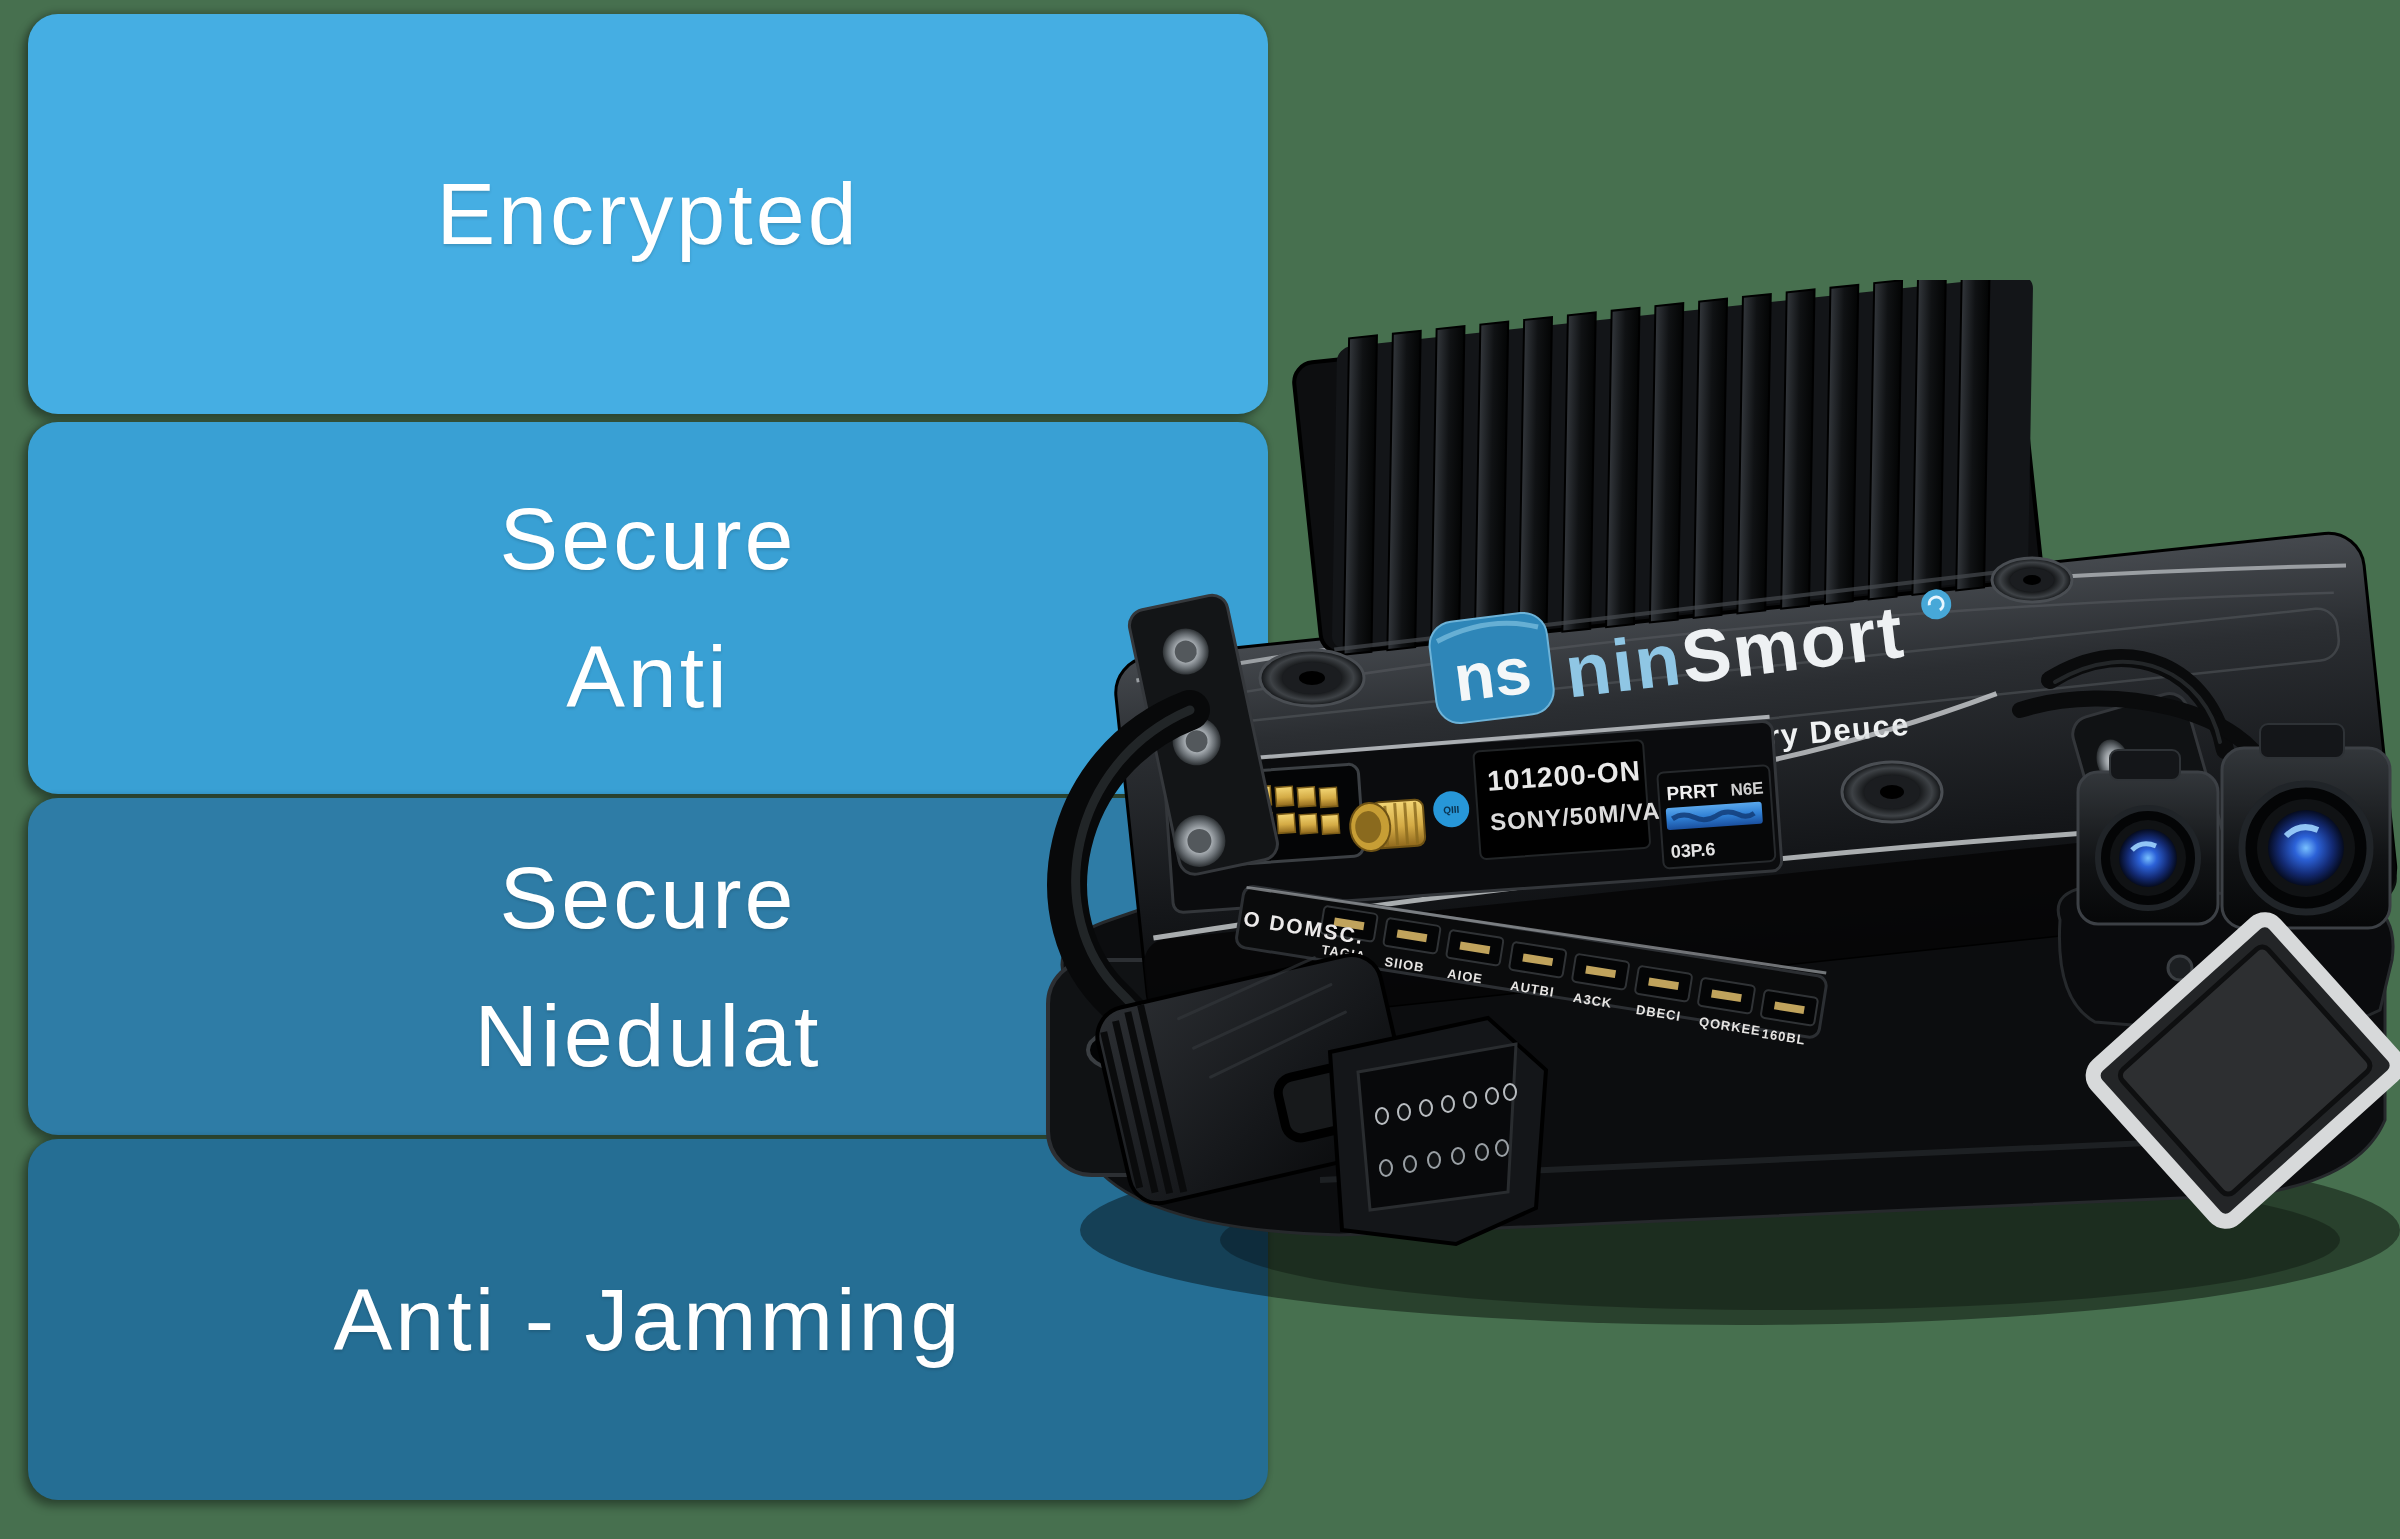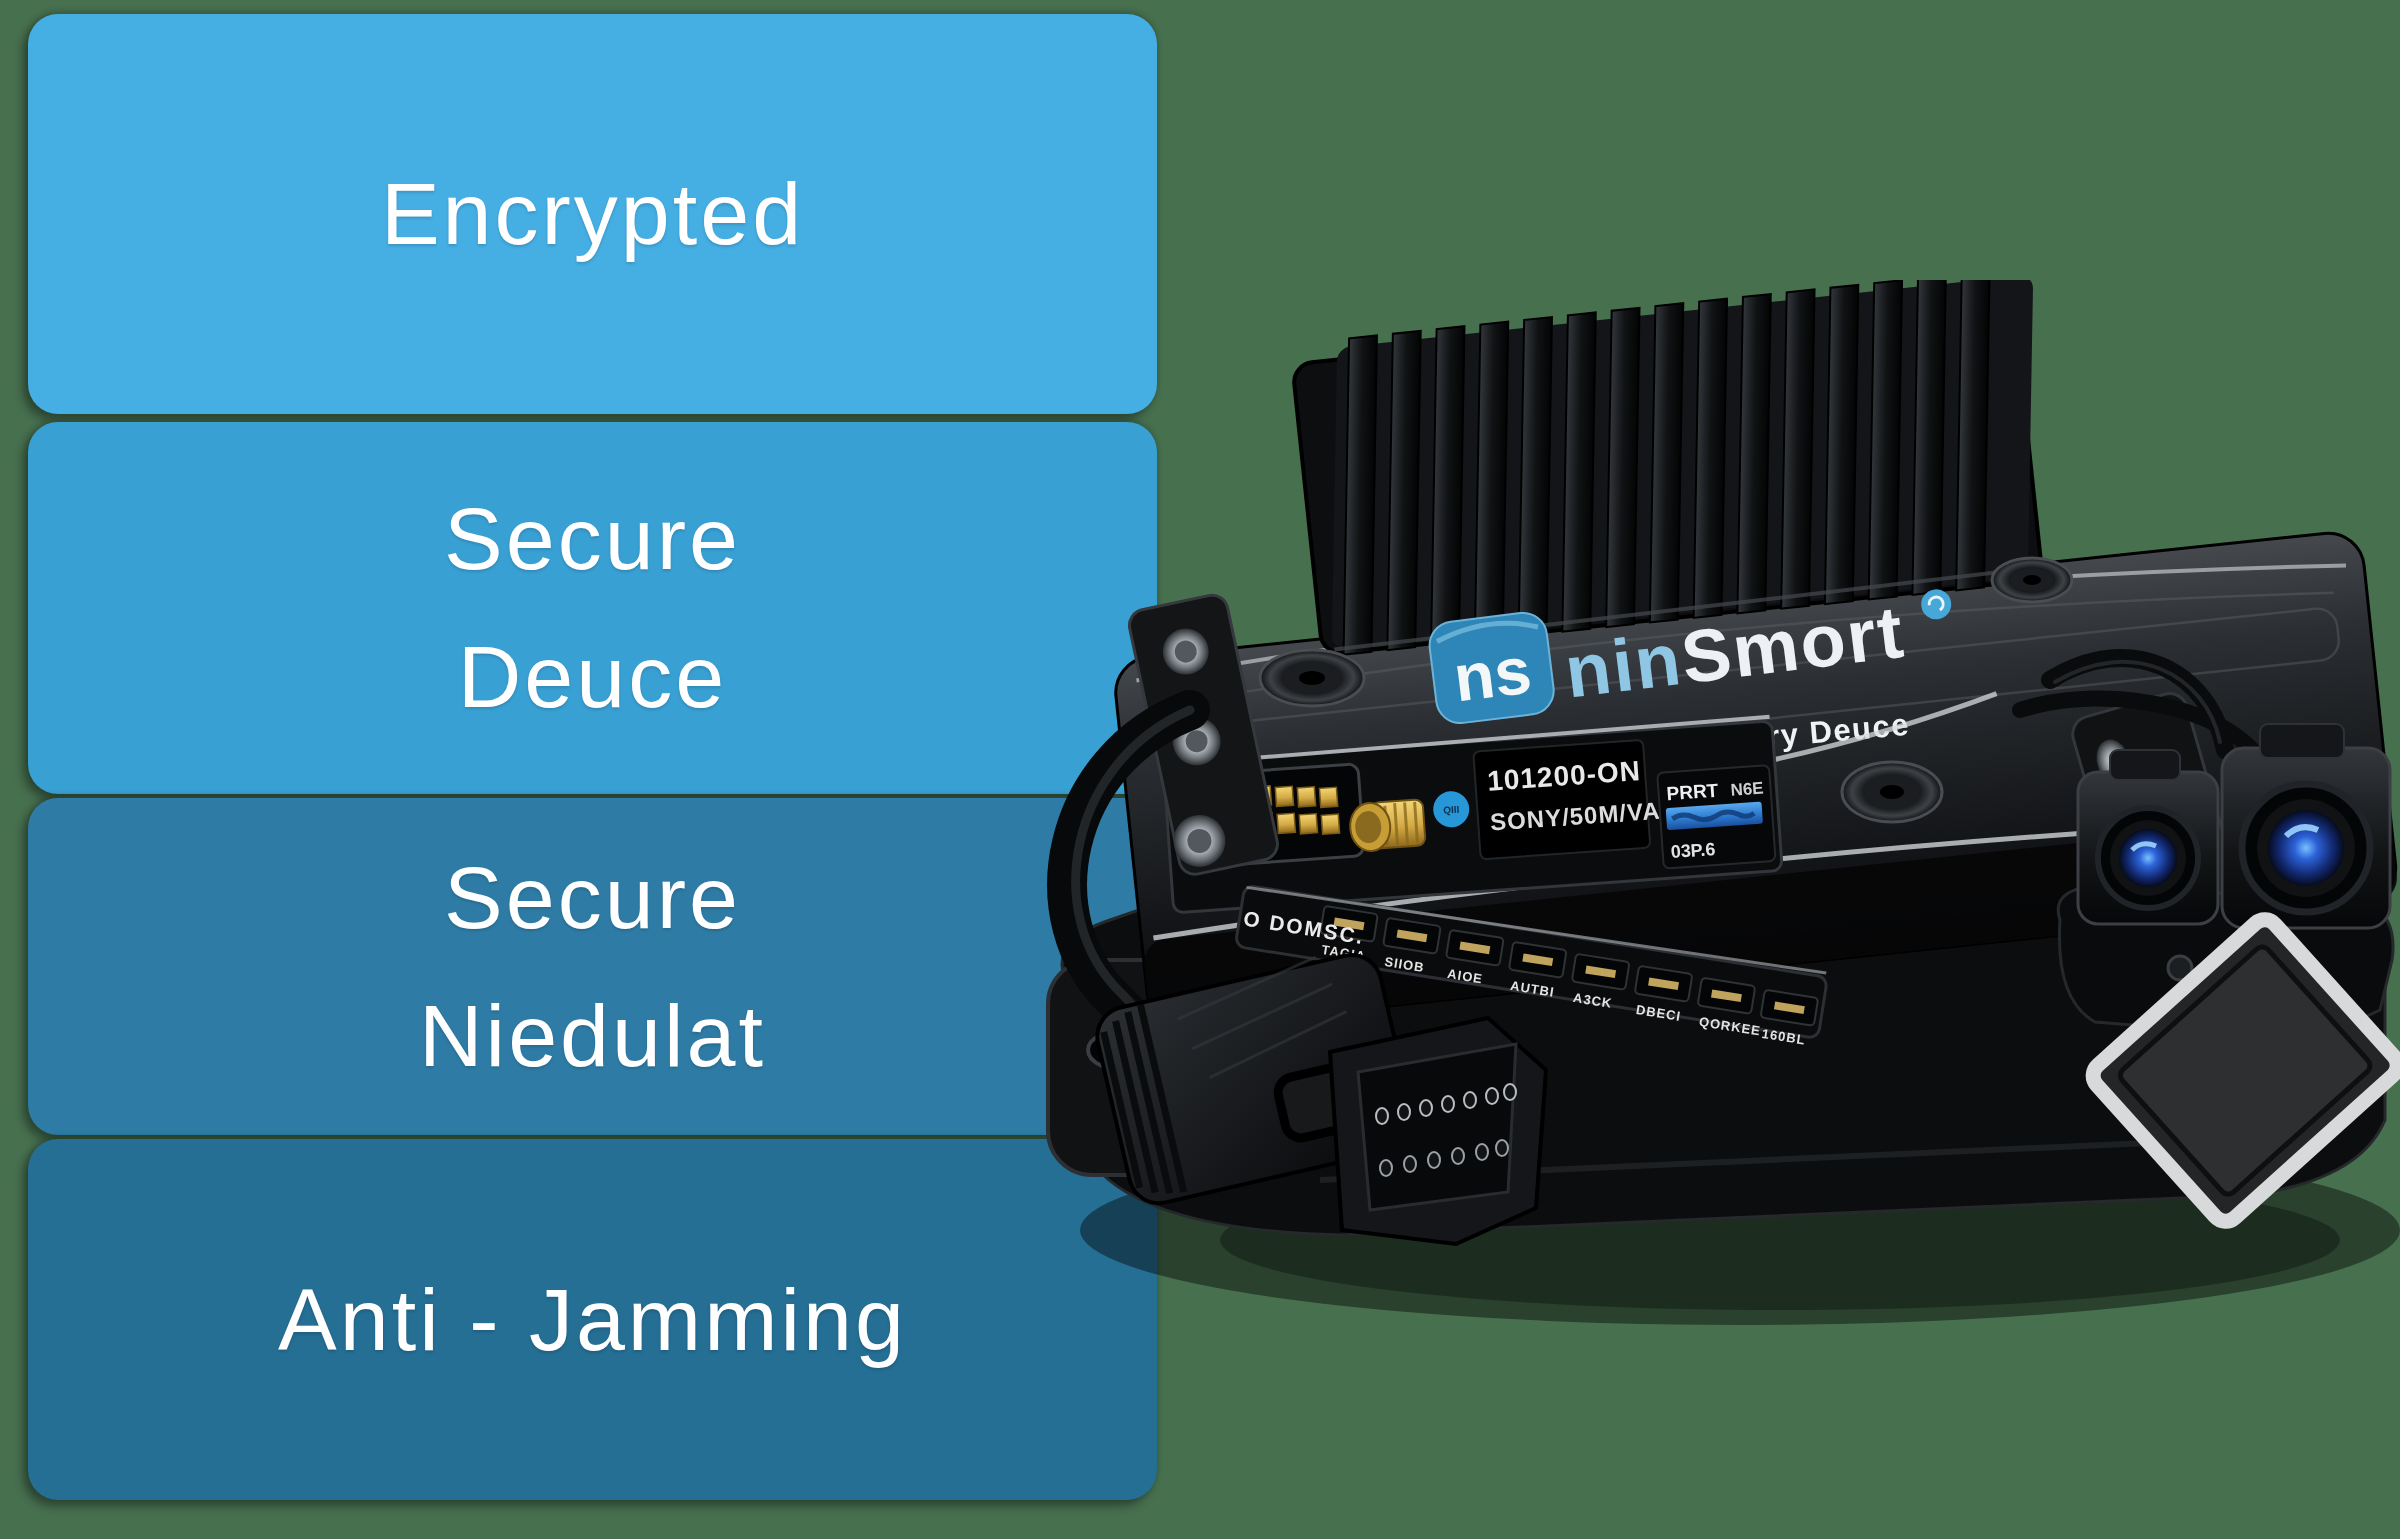--- a/index.html
+++ b/index.html
@@ -6,21 +6,21 @@
   .canvas{
     position:relative;
     width:2400px;height:1539px;
     background:#47704f;
     overflow:hidden;
     font-family:"Liberation Sans", sans-serif;
   }
   
   .feature-card{
     position:absolute;
-    left:28px;width:1129px;
+    left:28px;width:1240px;
     border-radius:30px;
     display:flex;flex-direction:column;
     align-items:center;justify-content:center;
     box-shadow:-5px 6px 10px rgba(0,0,0,.38), 0 -3px 6px rgba(0,0,0,.18);
   }
   .feature-card .line{
     color:#ffffff;
     font-size:88px;
     line-height:138px;
     letter-spacing:3px;
@@ -42,21 +42,21 @@
 </head>
 <body>
 
 <div class="canvas">
 
   <div class="feature-card" id="card1" style="background-color: rgb(69, 174, 227);">
     <span class="line">Encrypted</span>
   </div>
   <div class="feature-card" id="card2" style="background-color: rgb(57, 160, 212);">
     <span class="line">Secure</span>
-    <span class="line">Deuce</span>
+    <span class="line">Anti</span>
   </div>
   <div class="feature-card" id="card3" style="background-color: rgb(46, 124, 166);">
     <span class="line">Secure</span>
     <span class="line">Niedulat</span>
   </div>
   <div class="feature-card" id="card4" style="background-color: rgb(37, 110, 148);">
     <span class="line">Anti - Jamming</span>
   </div>
 
   <div class="device-wrap">

